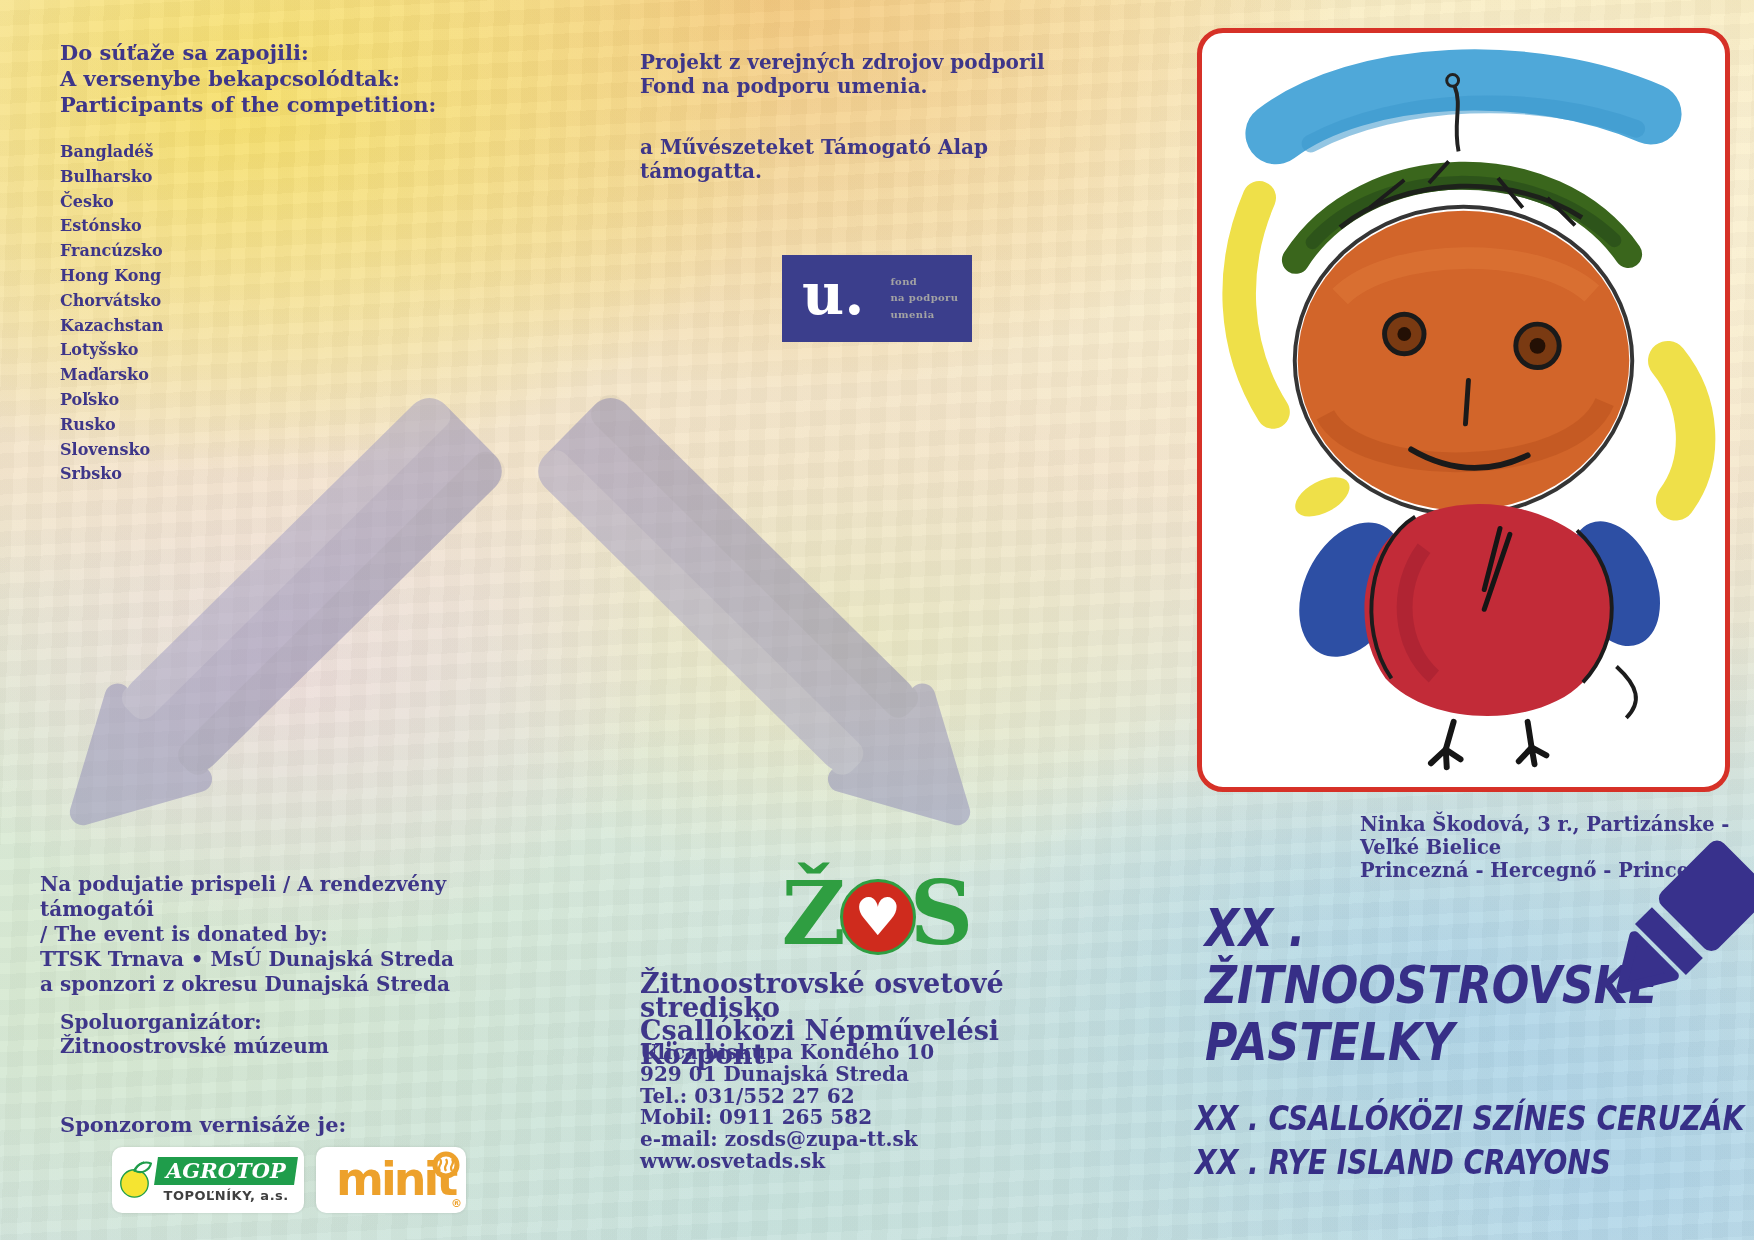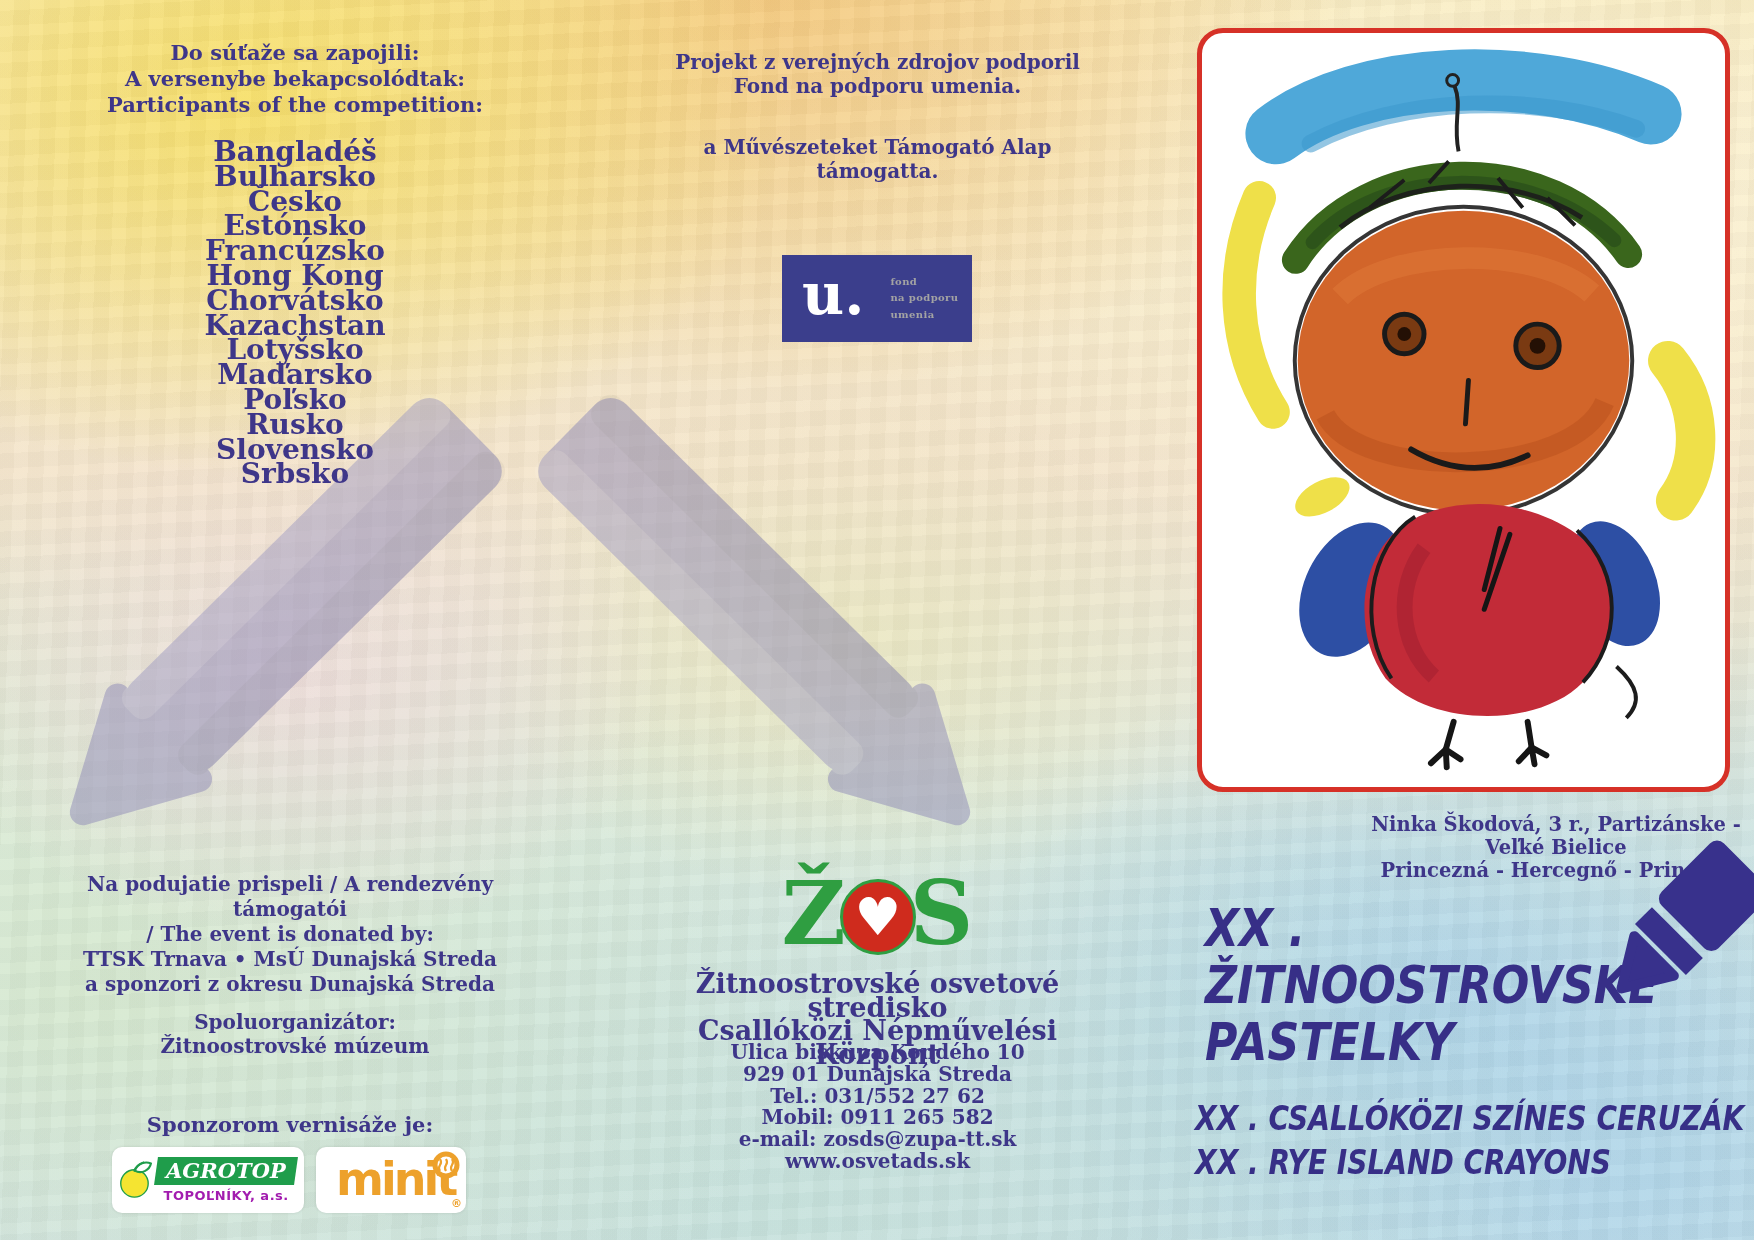--- a/index.html
+++ b/index.html
@@ -18,22 +18,22 @@
       radial-gradient(ellipse 620px 420px at 79% 83%, rgba(168,210,233,0.9), rgba(168,210,233,0) 72%),
       radial-gradient(ellipse 1150px 720px at 94% 95%,rgba(176,214,233,0.95), rgba(176,214,233,0) 78%),
       linear-gradient(180deg,#f8e9b4 0%,#f4e5cb 38%,#ddebdd 68%,#cfe3e6 100%);
   }
   .page::before{ 
     content:""; position:absolute; inset:0; z-index:1; pointer-events:none;
     background:
       repeating-linear-gradient(92deg, rgba(255,255,255,0.05) 0 14px, rgba(140,130,120,0.04) 14px 30px),
       repeating-linear-gradient(177deg, rgba(255,255,255,0.05) 0 11px, rgba(120,120,140,0.035) 11px 26px);
   }
-  .txt{position:absolute; text-align:center; z-index:3;}
-  .small{font-size:28px; line-height:24.8px;}
+  .txt{position:absolute; z-index:3;}
+  .small{font-size:16px; line-height:24.8px;}
   .watermark{position:absolute; inset:0; z-index:2; pointer-events:none;}
 
   
   .funding p{margin:0 0 13px 0; font-size:20px; line-height:24px;}
   .fund-logo{position:absolute; left:782px; top:255px; width:190px; height:87px; z-index:3;
     background:#3b3e8c; display:flex; align-items:center; padding:0 0 0 20px; box-sizing:border-box;}
   .fund-logo .u{font-family:"DejaVu Serif",serif; font-size:58px; color:#fff; line-height:60px; margin-top:-10px;}
   .fund-logo .lines{color:#a3a3a3; font-size:10px; line-height:16.5px; margin-left:26px; text-align:left; letter-spacing:.4px;}
 
   .zos-logo{position:absolute; left:640px; top:872px; width:475px; display:flex; justify-content:center; align-items:center; z-index:3;}
@@ -52,21 +52,21 @@
     font-family:"DejaVu Sans",sans-serif; font-style:italic; font-weight:bold;
     font-size:33px; line-height:44px; transform:scaleX(.85); transform-origin:left top; white-space:nowrap;}
 
   
   .cards{position:absolute; left:112px; top:1147px; display:flex; gap:12px; z-index:3;}
   .card{background:#fff; border-radius:10px; height:66px; box-sizing:border-box; box-shadow:0 0 3px rgba(0,0,0,.12);padding-left:12px;}
   .agrotop{width:192px; display:flex; align-items:center; padding:4px 8px 4px 6px;}
   .agrotop .right{margin-left:4px; text-align:center;}
   .agro-band{background:#1f9d4b; transform:skewX(-8deg); padding:1px 10px 2px 10px; display:inline-block;}
   .agro-band span{display:inline-block; transform:skewX(8deg); color:#fff; font-style:italic; font-size:21px; font-family:"DejaVu Serif",serif;}
-  .agro-sub{font-family:"DejaVu Sans",sans-serif; font-size:13px; color:#a21caf; letter-spacing:.5px; margin-top:3px;}
+  .agro-sub{font-family:"DejaVu Sans",sans-serif; font-size:13px; color:#404040; letter-spacing:.5px; margin-top:3px;}
   .minit{width:150px; position:relative;}
   .minit .word{font-family:"DejaVu Sans",sans-serif; font-weight:bold; color:#eda12b; font-size:46px; line-height:64px; letter-spacing:-3px; margin-left:8px; display:inline-block;}
   .minit .reg{position:absolute; right:4px; bottom:3px; font-size:11px; color:#eda12b; font-family:"DejaVu Sans",sans-serif;}
   .minit svg{position:absolute; right:5px; top:3px;}
 </style>
 </head>
 <body>
 
 <div class="page">
 

